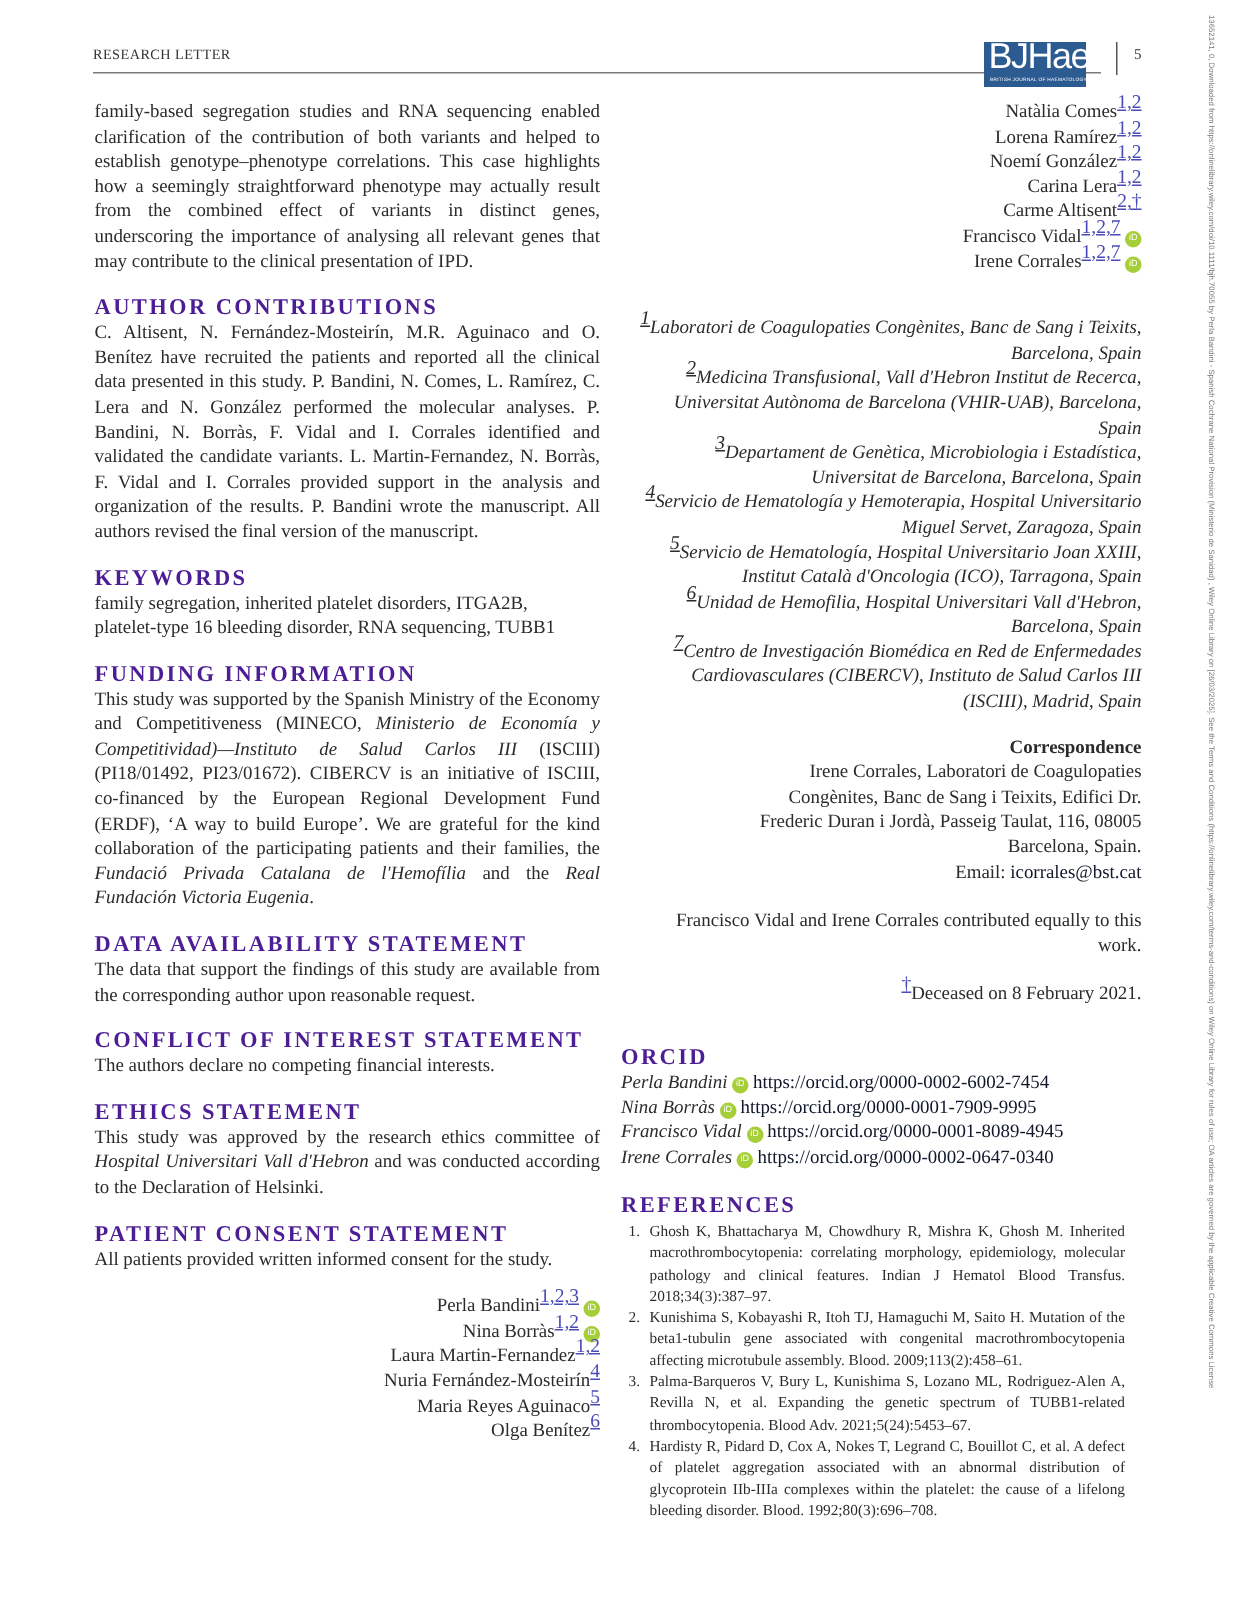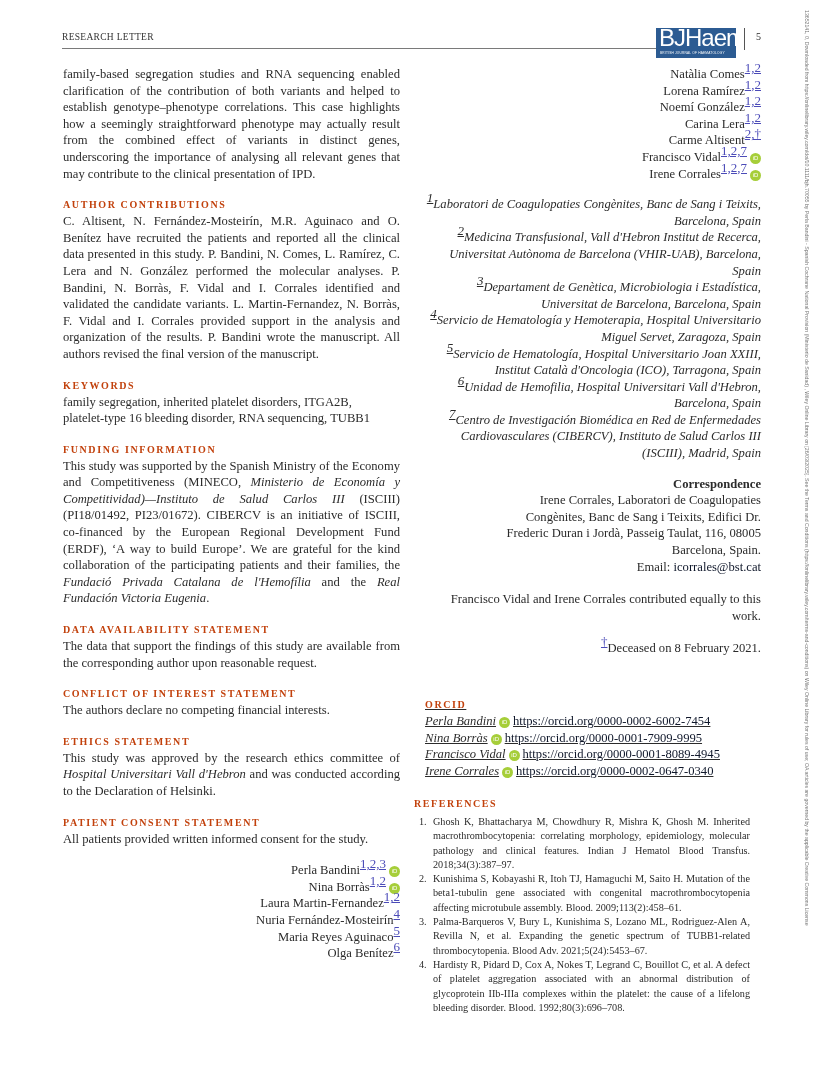--- a/index.html
+++ b/index.html
@@ -1,30 +1,30 @@
 <!DOCTYPE html>
 <html><head>
 <meta charset="utf-8">
 <style>
   html, body { margin:0; padding:0; background:#ffffff; }
   body { width:825px; height:1079px; position:relative; overflow:hidden;
          font-family:"Liberation Serif","DejaVu Serif",serif; color:#2b2b2b; }
   .header { position:absolute; left:62px; top:28px; width:704px; height:22px;text-align:right; }
   .running-head { position:absolute; left:0; top:4px; font-size:9.5px; letter-spacing:0.3px; color:#333; }
   .header-rule { position:absolute; left:0; top:20px; width:672px; height:1px; background:#7a7a7a; }
-  .logo { position:absolute; left:594px; top:0; width:68px; height:30px; background:#2c5b92; color:#fff;padding-left:12px; }
+  .logo { position:absolute; left:594px; top:0; width:68px; height:30px; background:#2c5b92; color:#fff; }
   .logo .big { position:absolute; left:3px; top:-4px; font-family:"Liberation Sans",sans-serif; font-size:24px; letter-spacing:-1px; }
   .logo .small { position:absolute; left:4px; top:23px; font-family:"Liberation Sans",sans-serif; font-size:3.2px; letter-spacing:0.2px; white-space:nowrap; }
   .page-sep { position:absolute; left:682px; top:0; width:1px; height:22px; background:#555; }
   .page-num { position:absolute; left:694px; top:3px; font-size:10px; }
 
   .col-left { position:absolute; left:63px; top:66px; width:337px; }
   .col-right { position:absolute; left:425px; top:66px; width:336px; }
   p { margin:0; font-size:12.6px; line-height:16.6px; text-align:justify; }
-  .sec-title { font-size:10px; font-weight:bold; letter-spacing:1.6px; margin:0; line-height:16px; color:#c2410c; }
+  .sec-title { font-size:15px; font-weight:bold; letter-spacing:1.6px; margin:0; line-height:16px; color:#4c1d95; }
   .sec { margin-top:15px; }
   .right-al { text-align:right; font-size:12.6px; line-height:16.6px; }
   sup { font-size:13px; color:#4b4bb8; line-height:0; vertical-align:6px;text-decoration:underline; }
   .orcid-ic { display:inline-block; width:11px; height:11px; border-radius:50%; background:#a6ce39; color:#fff;
               font-family:"Liberation Sans",sans-serif; font-size:6px; line-height:11px; text-align:center; vertical-align:1px; margin-left:3px; }
   .aff { font-style:italic; text-align:right; font-size:12.6px; line-height:16.6px; }
   .link { color:#0f172a; }
   .refs { margin:0; padding:0; list-style:none; }
   .refs li { position:relative; padding-left:19px; font-size:10.2px; line-height:14.3px; text-align:justify; }
   .refs li .n { position:absolute; left:5px; top:0; }
@@ -100,42 +100,42 @@
   <div class="right-al" id="authors-right">
       <div><span>Natàlia Comes</span><sup>1,2</sup></div>
       <div><span>Lorena Ramírez</span><sup>1,2</sup></div>
       <div><span>Noemí González</span><sup>1,2</sup></div>
       <div><span>Carina Lera</span><sup>1,2</sup></div>
       <div><span>Carme Altisent</span><sup>2,†</sup></div>
       <div><span>Francisco Vidal</span><sup>1,2,7</sup><span class="orcid-ic">iD</span></div>
       <div><span>Irene Corrales</span><sup>1,2,7</sup><span class="orcid-ic">iD</span></div>
     </div>
 
-  <div style="margin-top:14px" id="affiliations">
+  <div style="margin-top:28px" id="affiliations">
       <div class="aff"><sup style="color: rgb(43, 43, 43);">1</sup><span>Laboratori de Coagulopaties Congènites, Banc de Sang i Teixits, Barcelona, Spain</span></div>
       <div class="aff"><sup style="color: rgb(43, 43, 43);">2</sup><span>Medicina Transfusional, Vall d'Hebron Institut de Recerca, Universitat Autònoma de Barcelona (VHIR-UAB), Barcelona, Spain</span></div>
       <div class="aff"><sup style="color: rgb(43, 43, 43);">3</sup><span>Departament de Genètica, Microbiologia i Estadística, Universitat de Barcelona, Barcelona, Spain</span></div>
       <div class="aff"><sup style="color: rgb(43, 43, 43);">4</sup><span>Servicio de Hematología y Hemoterapia, Hospital Universitario Miguel Servet, Zaragoza, Spain</span></div>
       <div class="aff"><sup style="color: rgb(43, 43, 43);">5</sup><span>Servicio de Hematología, Hospital Universitario Joan XXIII, Institut Català d'Oncologia (ICO), Tarragona, Spain</span></div>
       <div class="aff"><sup style="color: rgb(43, 43, 43);">6</sup><span>Unidad de Hemofilia, Hospital Universitari Vall d'Hebron, Barcelona, Spain</span></div>
       <div class="aff"><sup style="color: rgb(43, 43, 43);">7</sup><span>Centro de Investigación Biomédica en Red de Enfermedades Cardiovasculares (CIBERCV), Instituto de Salud Carlos III (ISCIII), Madrid, Spain</span></div>
     </div>
 
   <div class="right-al" style="margin-top:14px">
     <div style="font-weight:bold">Correspondence</div>
     <div style="padding-left:70px">Irene Corrales, Laboratori de Coagulopaties Congènites, Banc de Sang i Teixits, Edifici Dr. Frederic Duran i Jordà, Passeig Taulat, 116, 08005 Barcelona, Spain.</div>
     <div><span>Email: </span><span class="link">icorrales@bst.cat</span></div>
   </div>
 
   <div class="right-al" style="margin-top:16px">Francisco Vidal and Irene Corrales contributed equally to this work.</div>
 
   <div class="right-al" style="margin-top:16px"><sup>†</sup><span>Deceased on 8 February 2021.</span></div>
 </div>
 
-<div style="position:absolute; left:425px; top:697px; width:345px;text-decoration:underline;">
+<div style="position:absolute; left:414px; top:697px; width:345px;">
   <h3 class="sec-title">ORCID</h3>
   <div id="orcid-list">
       <div class="orcid-row"><span class="nm">Perla Bandini</span><span class="orcid-ic" style="margin-right: 3px;">iD</span><span class="link">https://orcid.org/0000-0002-6002-7454</span></div>
       <div class="orcid-row"><span class="nm">Nina Borràs</span><span class="orcid-ic" style="margin-right: 3px;">iD</span><span class="link">https://orcid.org/0000-0001-7909-9995</span></div>
       <div class="orcid-row"><span class="nm">Francisco Vidal</span><span class="orcid-ic" style="margin-right: 3px;">iD</span><span class="link">https://orcid.org/0000-0001-8089-4945</span></div>
       <div class="orcid-row"><span class="nm">Irene Corrales</span><span class="orcid-ic" style="margin-right: 3px;">iD</span><span class="link">https://orcid.org/0000-0002-0647-0340</span></div>
     </div>
 </div>
 
 <div style="position:absolute; left:414px; top:796px; width:336px;">

